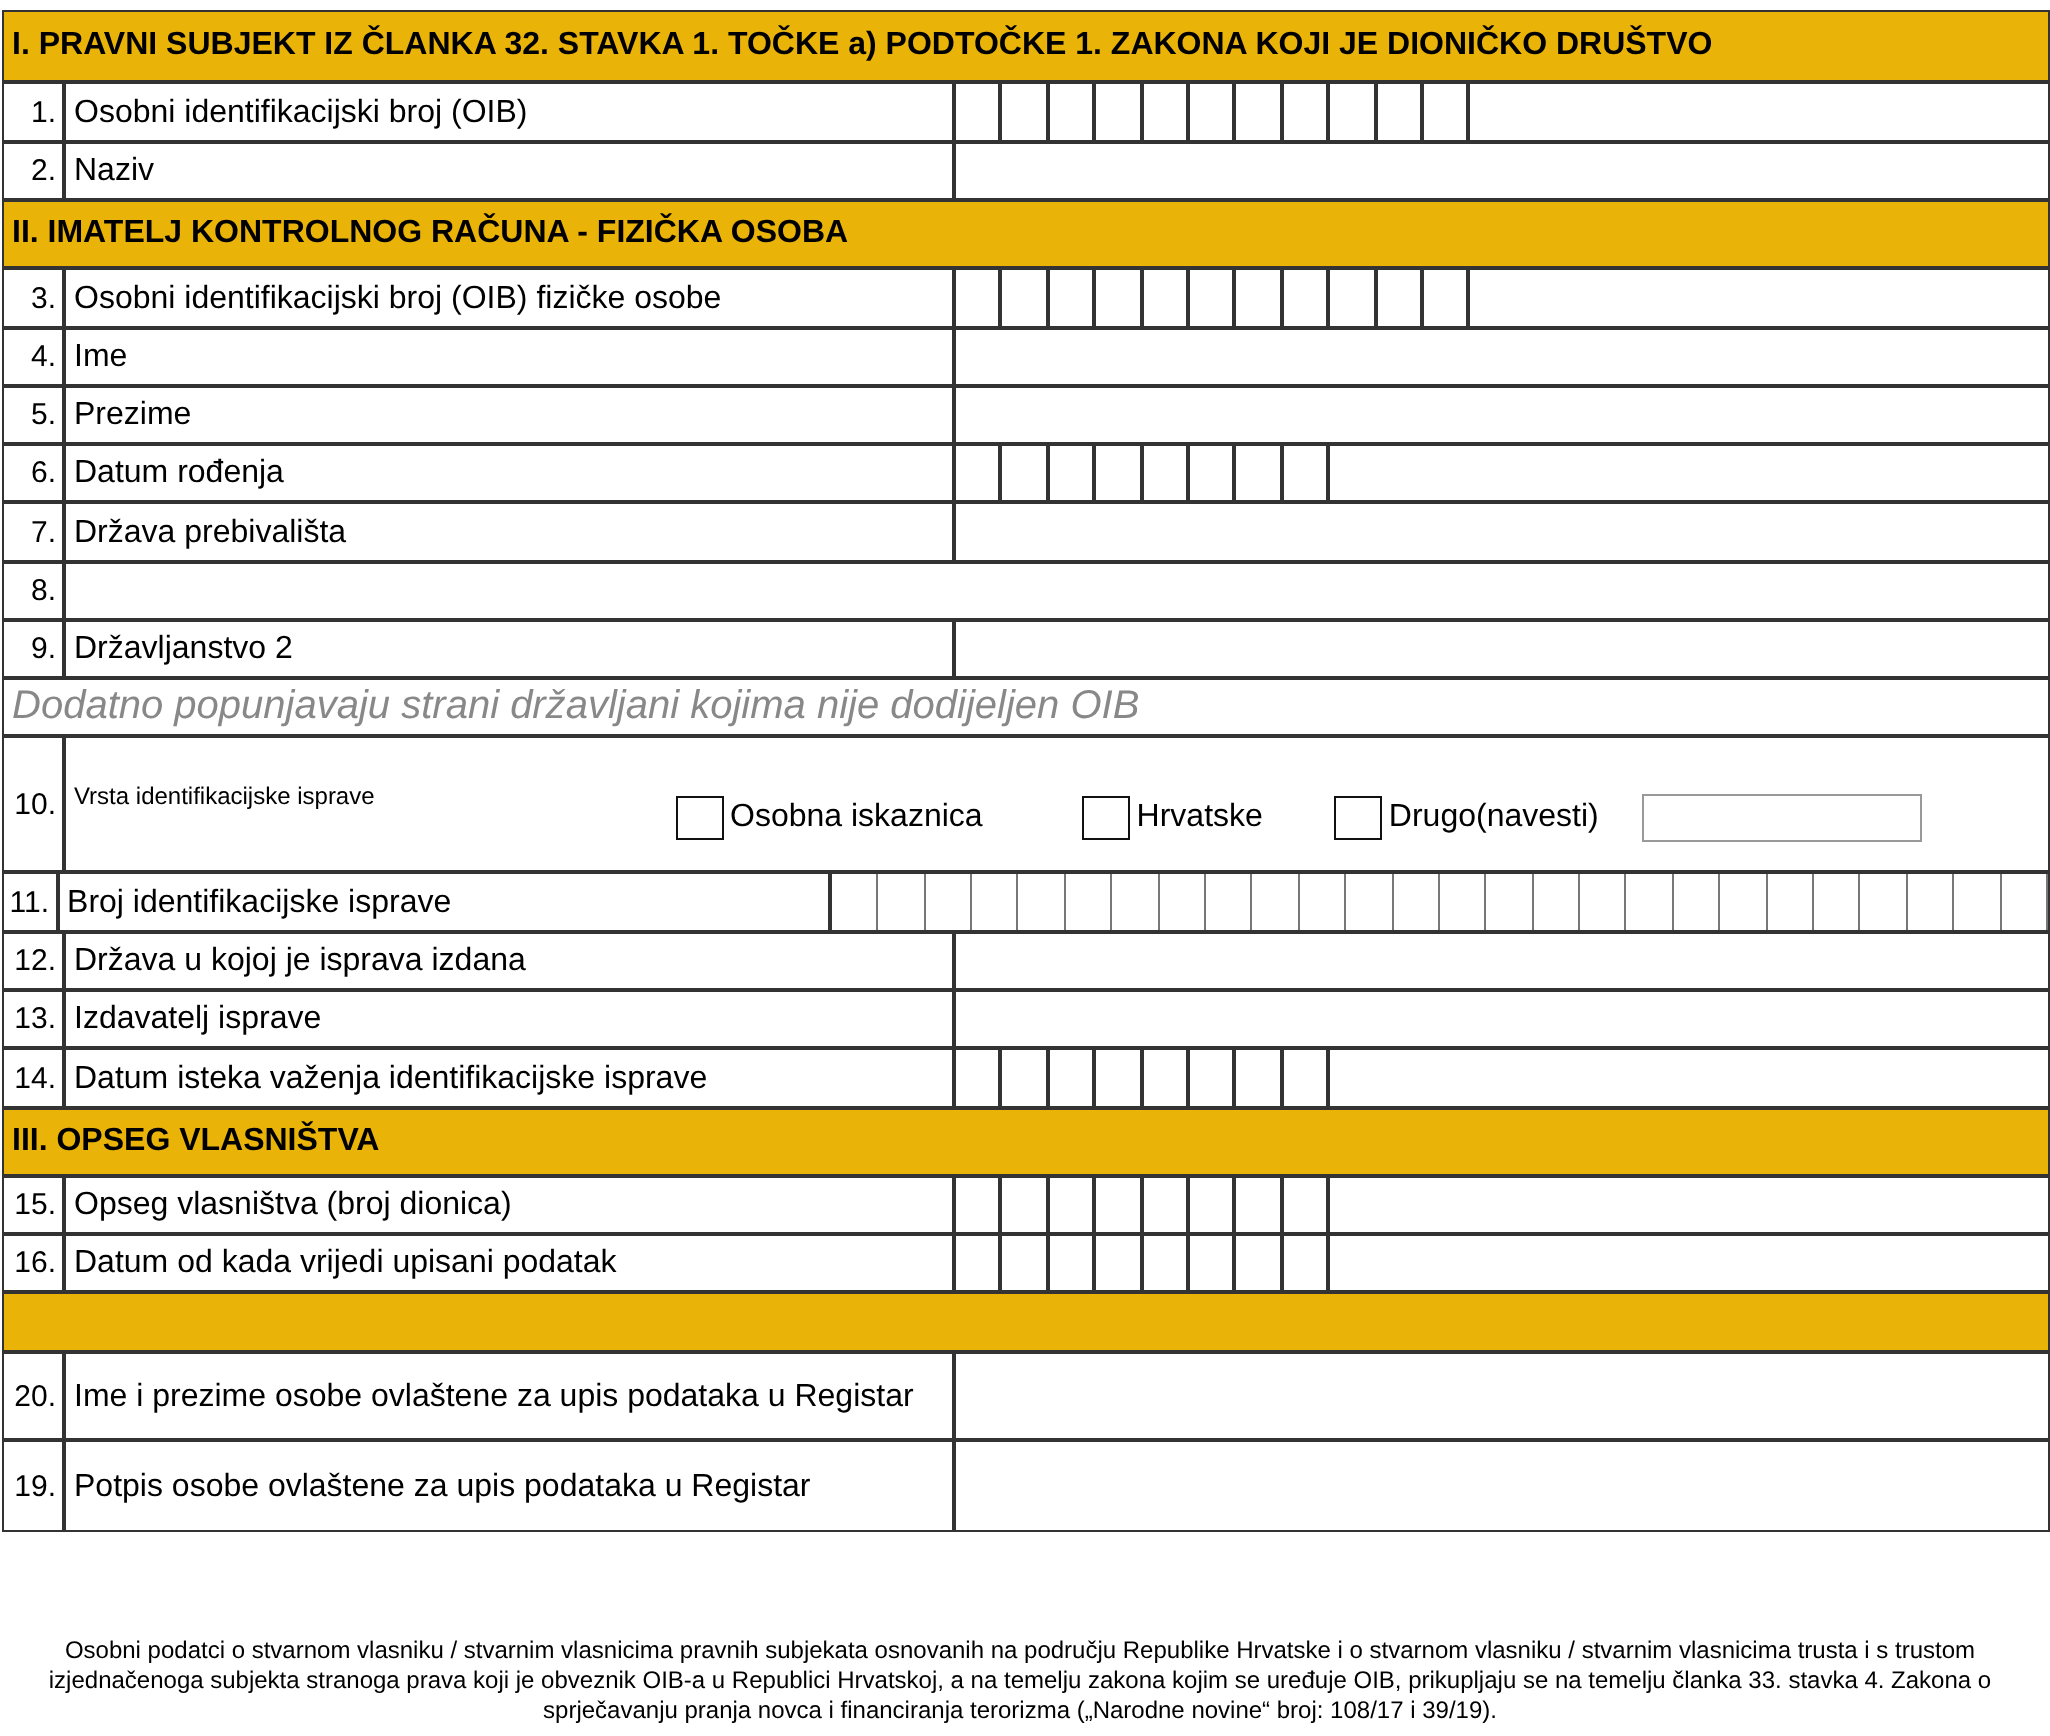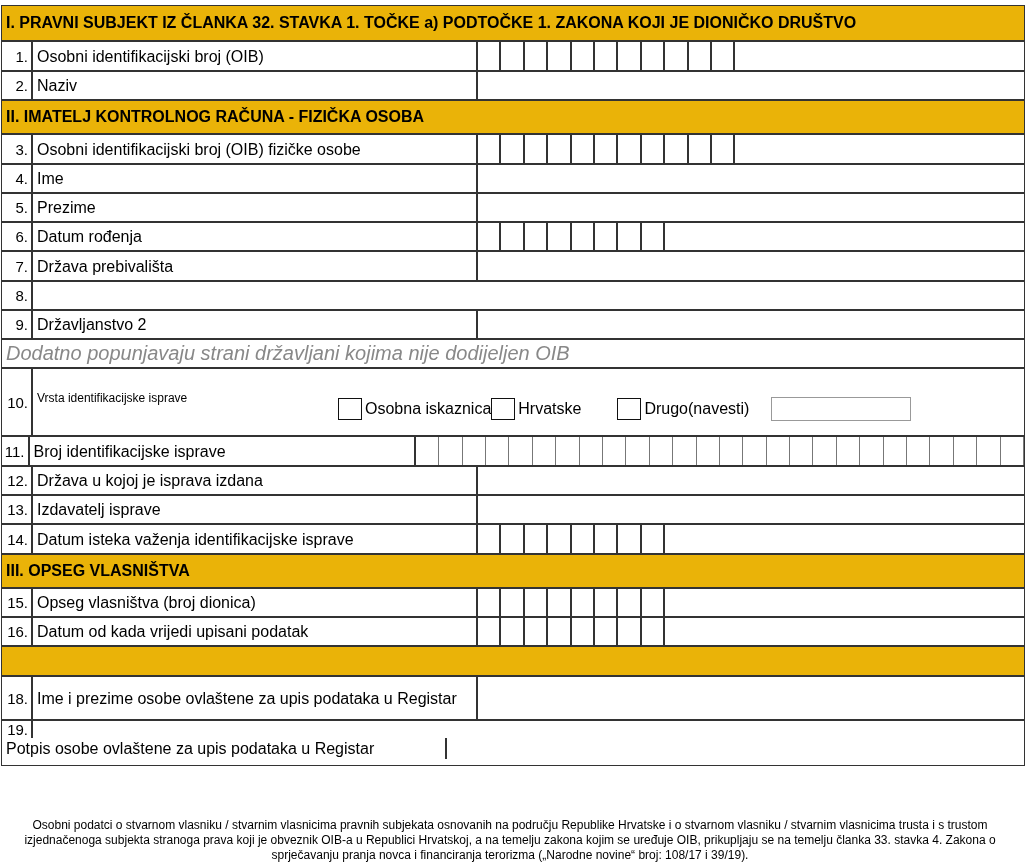--- a/index.html
+++ b/index.html
@@ -1,20 +1,20 @@
 <!DOCTYPE html>
 <html><head>
 <meta charset="utf-8">
 <style>
   html, body { margin:0; padding:0; background:#ffffff; }
   body { width:1025px; height:868px; position:relative; overflow:hidden;
          font-family:"Liberation Sans", sans-serif; color:#000; }
   .form { position:absolute; left:1px; top:5px; width:1022px; border:1px solid #333; }
   .row { display:flex; border-bottom:2px solid #333; box-sizing:border-box; }
-  .row:last-child { border-bottom:none;flex-direction:column; }
+  .row:last-child { border-bottom:none; }
   .section { background:#eab308; font-weight:bold; font-size:16px; padding-left:4px; align-items:center; }
   .num { width:31px; border-right:2px solid #333; text-align:right; padding-right:3px;
          box-sizing:border-box; font-size:15px; display:flex; align-items:center; justify-content:flex-end; }
   .label { width:445px; border-right:2px solid #333; padding-left:4px; box-sizing:border-box;
            font-size:16px; display:flex; align-items:center; line-height:21px; }
   .val { flex:1; display:flex; }
   .box { width:23.4px; border-right:2px solid #333; box-sizing:border-box; }
   .box.thin { border-right:1px solid #777; }
   .note { color:#888; font-style:italic; font-size:20px; padding-left:4px; align-items:center; }
   .cb { width:24px; height:22px; border:1px solid #111; box-sizing:border-box; margin-right:3px; }
@@ -114,21 +114,21 @@
 
   <div class="row note" style="height:29px">
       <span>Dodatno popunjavaju strani državljani kojima nije dodijeljen OIB</span>
     </div>
 
   <div class="row" style="height:68px">
     <div class="num">10.</div>
     <div style="flex:1; position:relative;">
       <div style="position:absolute; left:4px; top:22px; font-size:12px;">Vrsta identifikacijske isprave</div>
       <div style="position:absolute; left:305px; top:28px; display:flex; align-items:center;">
-        <div class="opt" style="">
+        <div class="opt" style="margin-right:50px">
             <span class="cb"></span>
             <span>Osobna iskaznica</span>
           </div>
         <div class="opt" style="margin-right:36px">
             <span class="cb"></span>
             <span>Hrvatske</span>
           </div>
         <div class="opt" style="margin-right:22px">
             <span class="cb"></span>
             <span>Drugo(navesti)</span>
@@ -224,21 +224,21 @@
         <div class="box"></div>
         <div class="box"></div>
         <div class="box"></div>
         <div class="box"></div>
       </div>
   </div>
 
   <div class="row section" style="height:30px"></div>
 
   <div class="row" style="height:44px">
-    <div class="num">18.</div>
+    <div class="num">20.</div>
     <div class="label">Ime i prezime osobe ovlaštene za upis podataka u Registar</div>
     <div class="val"></div>
   </div>
   <div class="row" style="height:44px">
     <div class="num">19.</div>
     <div class="label">Potpis osobe ovlaštene za upis podataka u Registar</div>
     <div class="val"></div>
   </div>
 </div>
 

